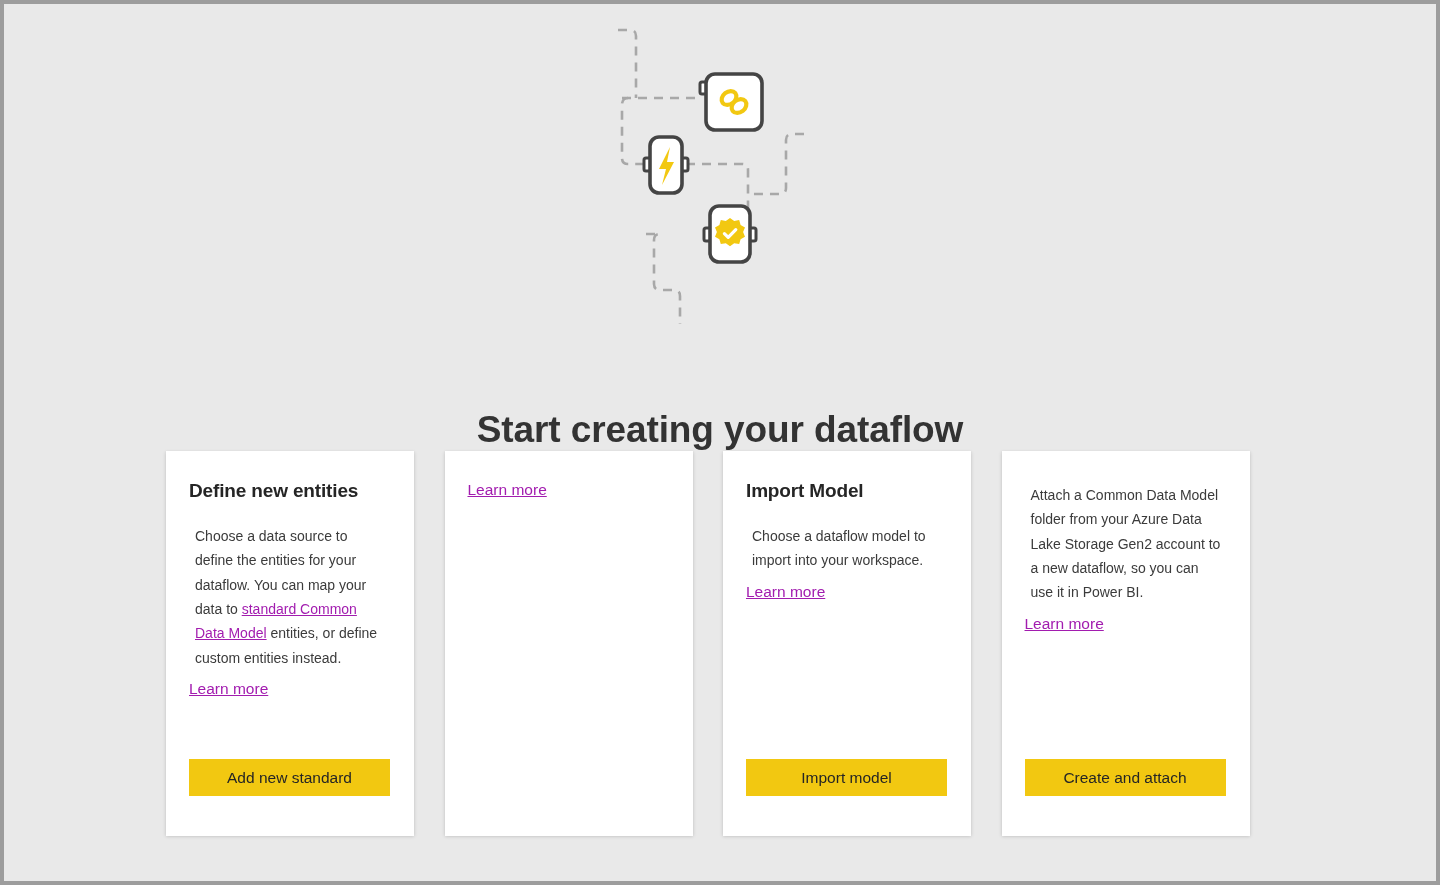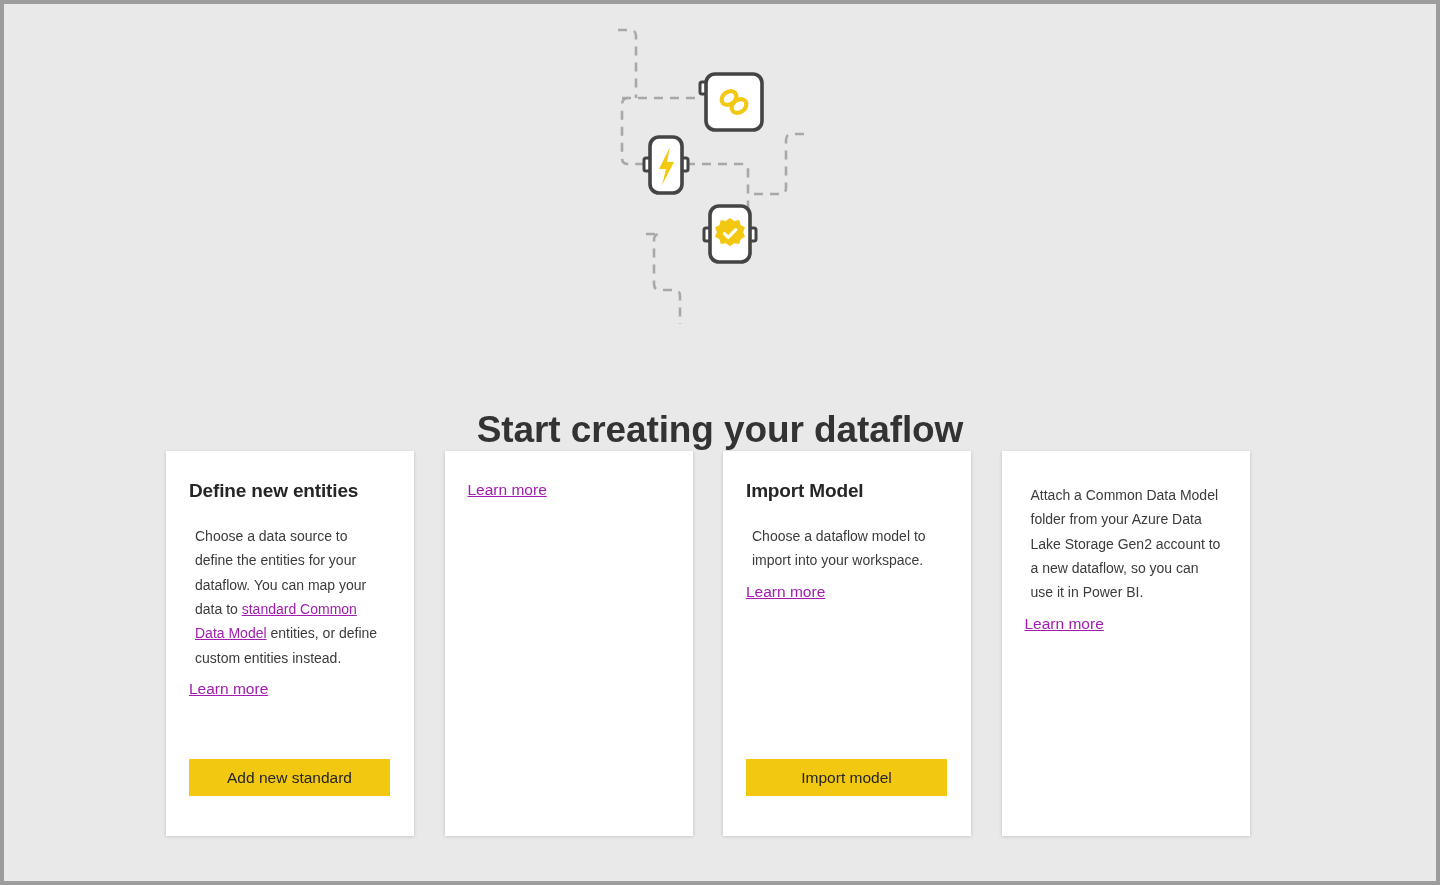--- a/index.html
+++ b/index.html
@@ -190,16 +190,17 @@
       <p class="card-body"><span>Choose a dataflow model to import into your workspace.</span></p>
       <a class="learn-more">Learn more</a>
       <div class="card-spacer"></div>
       <button class="card-button">Import model</button>
     </div>
 
     <div class="card">
       <p class="card-body"><span>Attach a Common Data Model folder from your Azure Data Lake Storage Gen2 account to a new dataflow, so you can use it in Power BI.</span></p>
       <a class="learn-more">Learn more</a>
       <div class="card-spacer"></div>
+      <button class="card-button">Create and attach</button>
     </div>
 
   </div>
 </div>
 
 </body></html>

